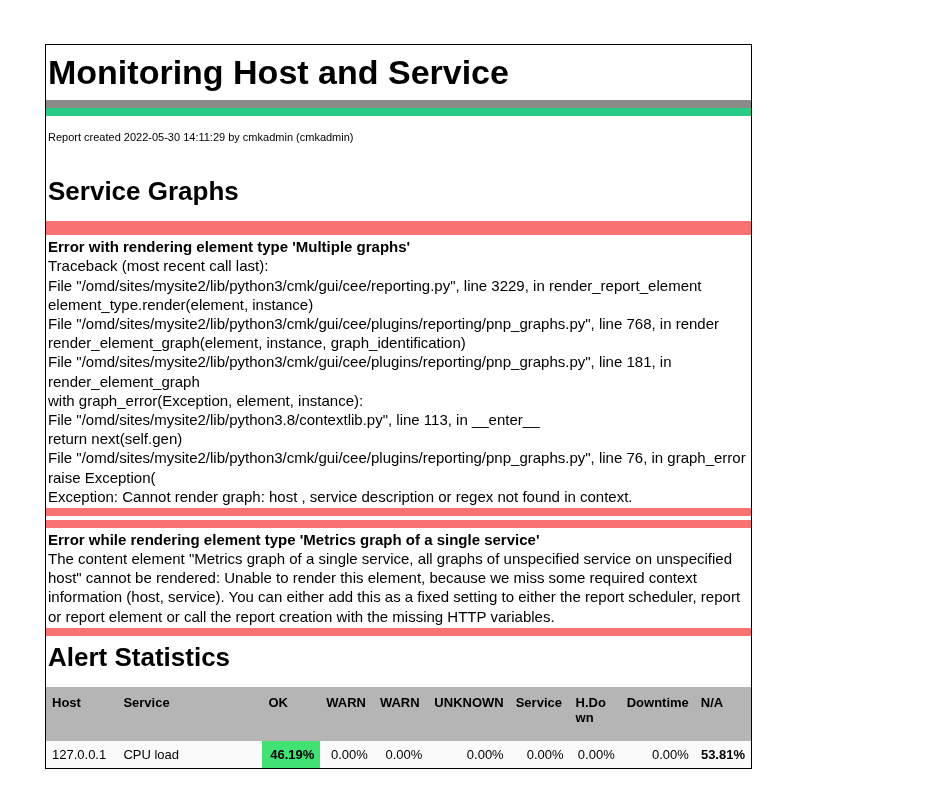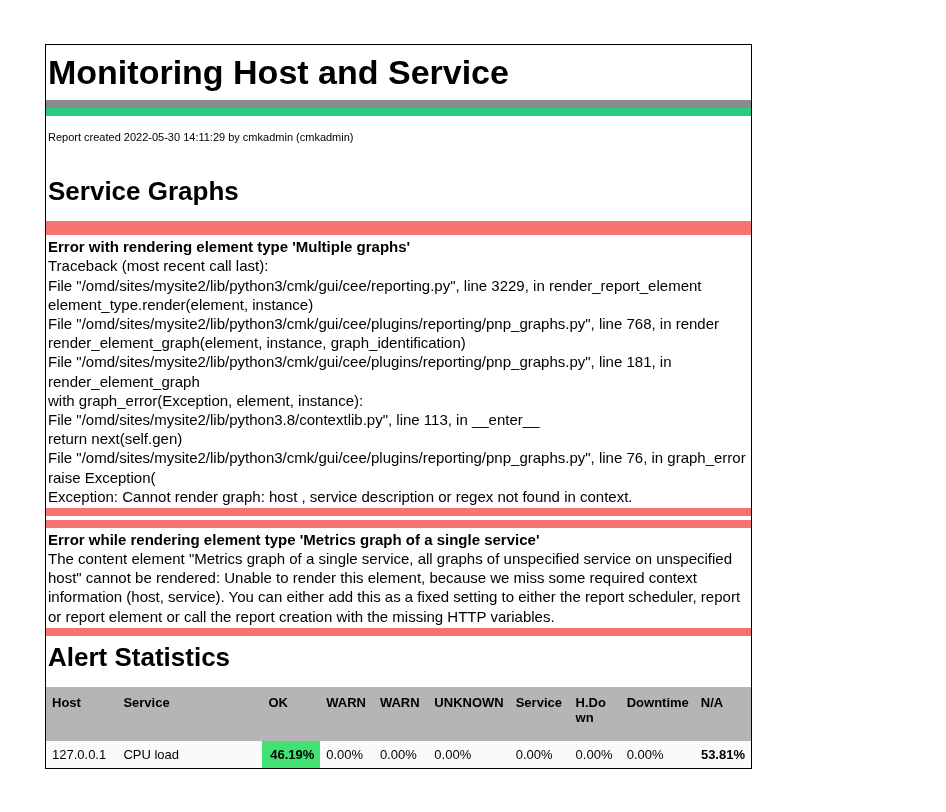--- a/index.html
+++ b/index.html
@@ -89,21 +89,21 @@
     background: #fafafa;
     vertical-align: top;
     margin-left: 20px;
   }
   table.alerts tbody td.ok {
     background: #41e174;
     font-weight: bold;
     text-align: right;
   }
   table.alerts tbody td.num {
-    text-align: left;
+    text-align: right;
   }
   table.alerts tbody td.na {
     font-weight: bold;
     text-align: right;
   }
   .col-host { width: 78px; }
   .col-service { width: 255px; }
   .col-ok { width: 60px; }
   .col-warn { width: 56px; }
   .col-crit { width: 58px; }

